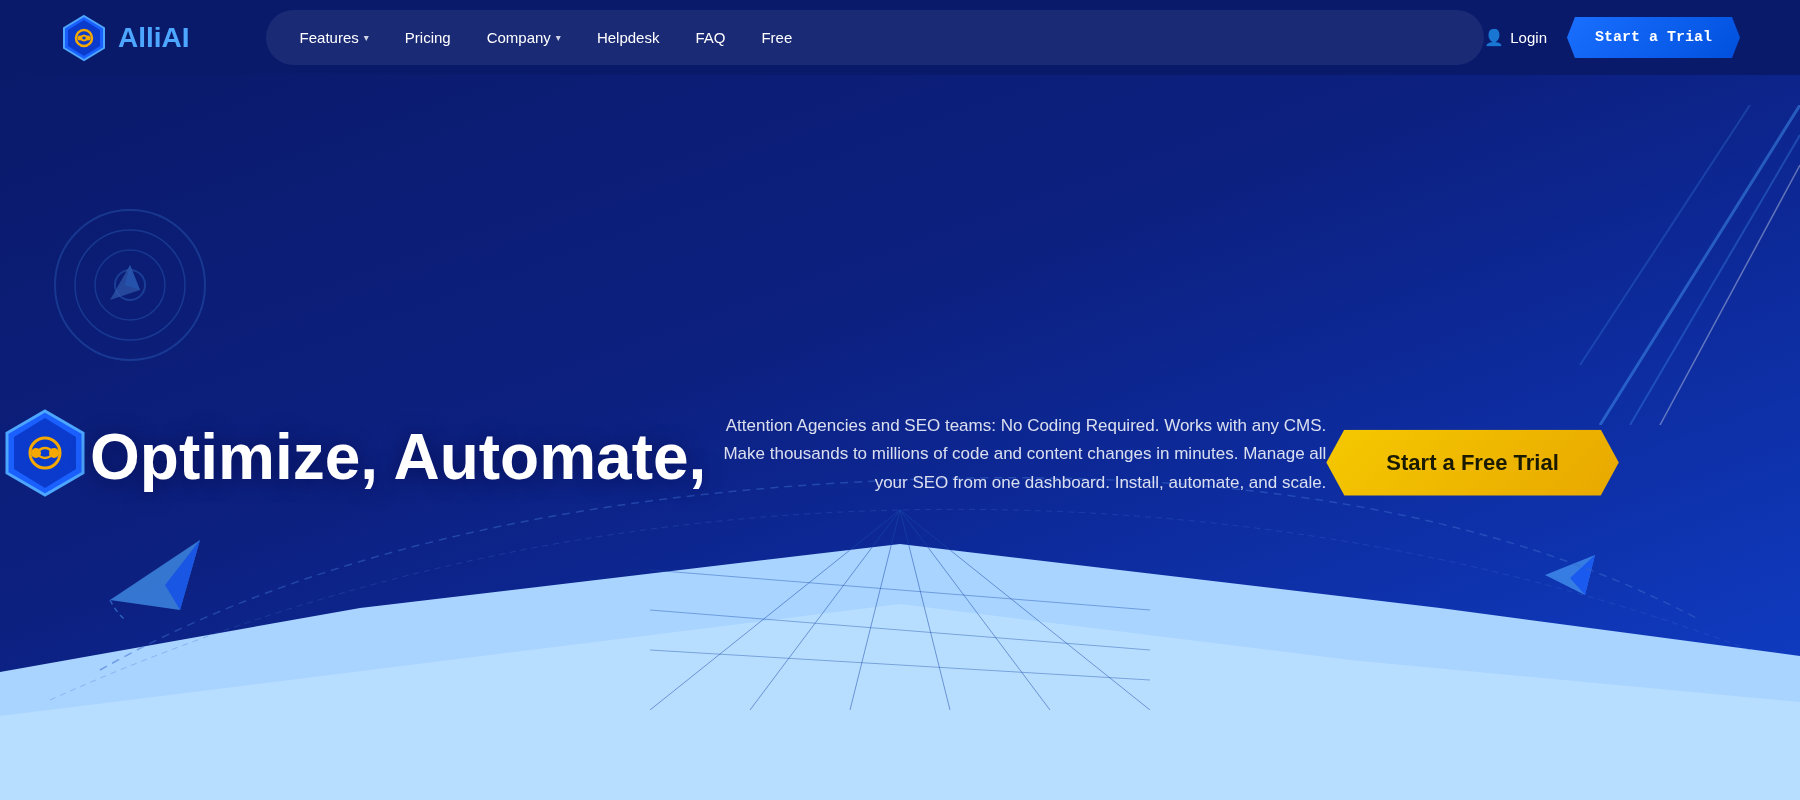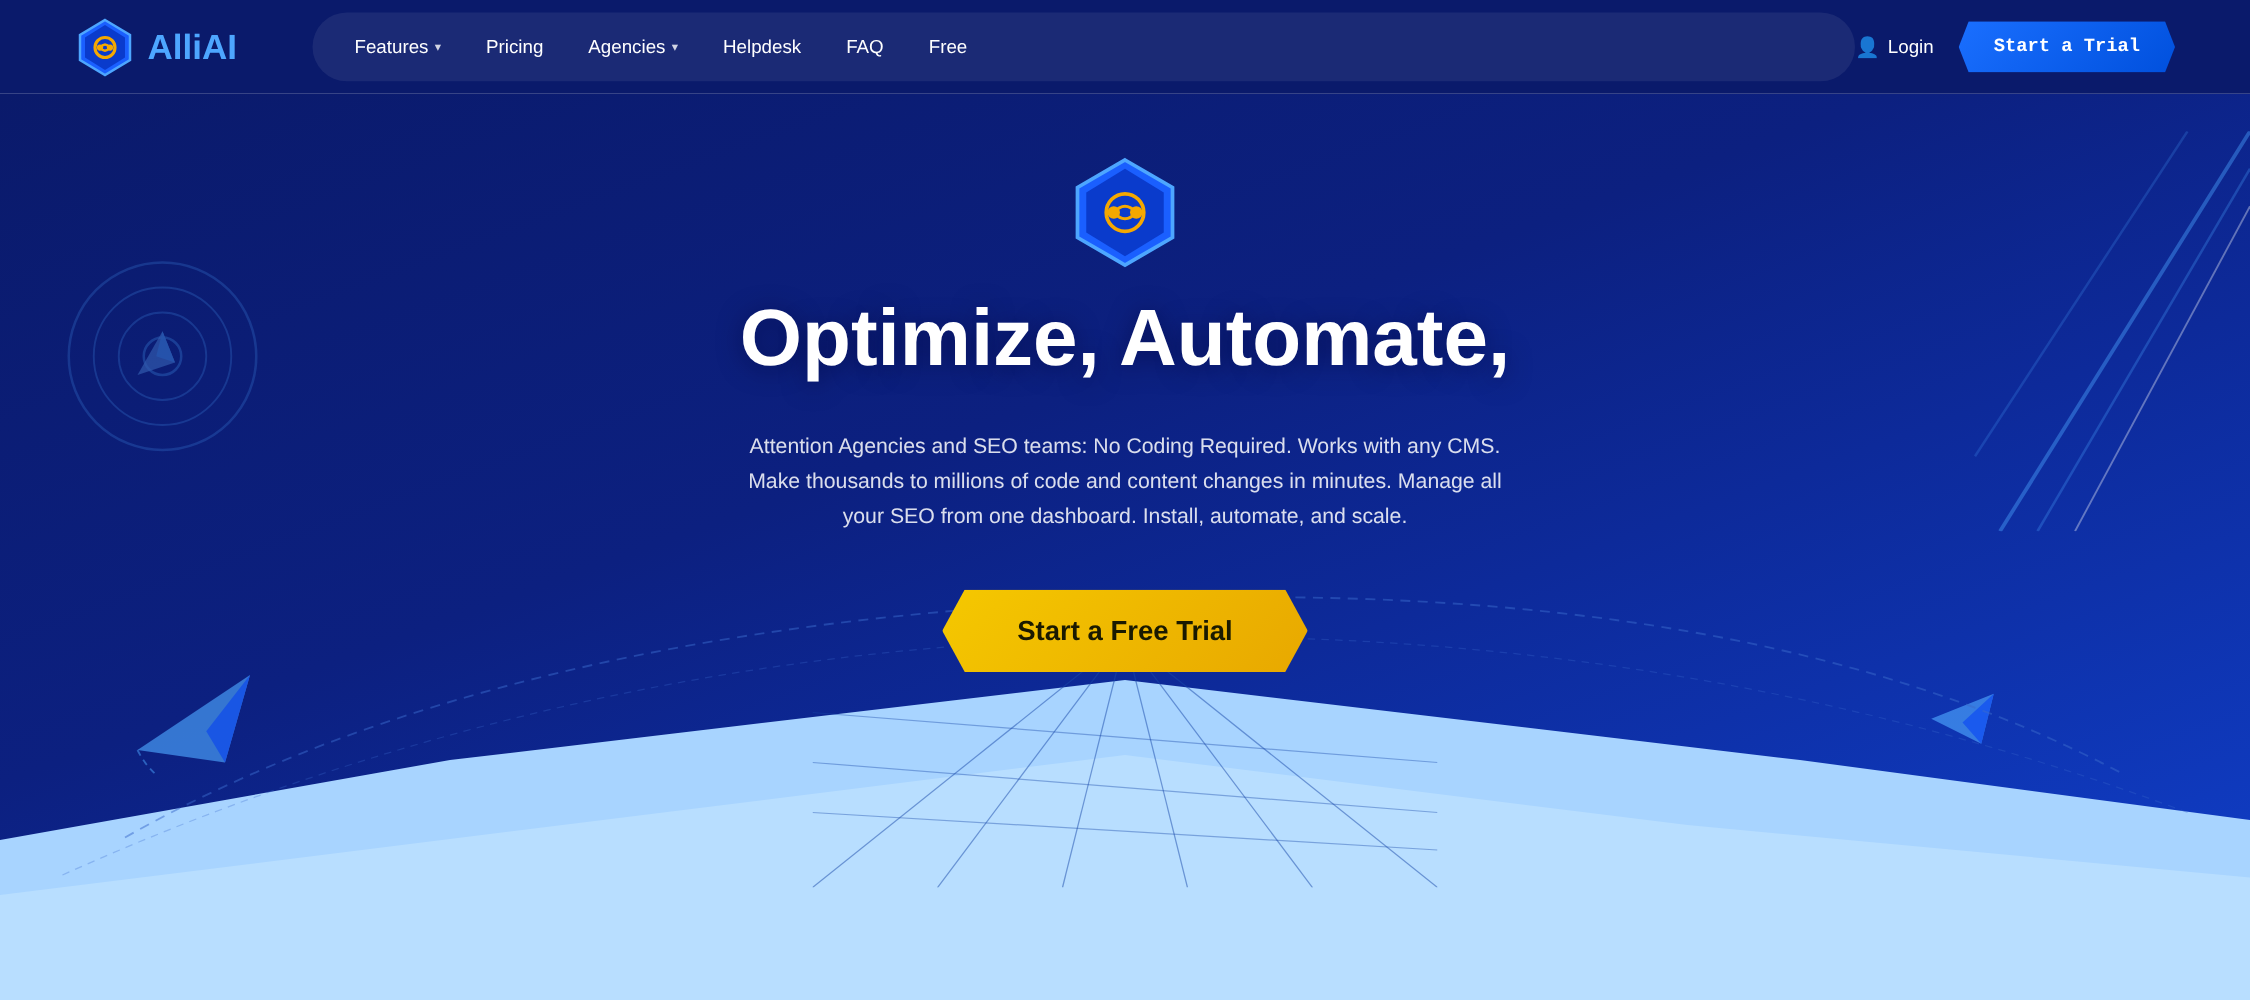--- a/index.html
+++ b/index.html
@@ -13,21 +13,21 @@
       background: #0a1a6b;
       display: flex;
       align-items: center;
       padding: 0 60px;
       z-index: 100;
     }
     .logo-area {
       display: flex;
       align-items: center;
       gap: 10px;
-      margin-right: 60px;
+      margin-right: 76px;
     }
     .logo-icon {
       width: 48px;
       height: 48px;
     }
     .logo-text {
       font-size: 28px;
       font-weight: 700;
       color: white;
     }
@@ -160,21 +160,21 @@
       width: 60px;
       height: 50px;
       opacity: 0.8;
     }
 
     
     .hero-content {
       position: absolute;
       top: 0; left: 0; right: 0; bottom: 0;
       display: flex;
-      flex-direction: column;
+      flex-direction: row;
       align-items: center;
       padding-top: 50px;
       z-index: 10;
     }
     .hero-logo {
       width: 90px;
       height: 90px;
       margin-bottom: 20px;
     }
     .hero-title {
@@ -194,21 +194,21 @@
       content: '';
       position: absolute;
       bottom: -8px;
       left: 0; right: 0;
       height: 6px;
       background: #f5a800;
       border-radius: 3px;
     }
     .hero-subtitle {
       max-width: 620px;
-      text-align: center;
+      text-align: right;
       color: rgba(255,255,255,0.85);
       font-size: 17px;
       line-height: 1.65;
       margin-top: 28px;
       margin-bottom: 44px;
     }
     .cta-button {
       background: linear-gradient(135deg, #f5c800, #e8a800);
       color: #1a1a00;
       font-size: 22px;
@@ -251,21 +251,21 @@
 
   <div class="nav-links">
     <div class="nav-item">
       <span>Features</span>
       <span class="nav-chevron">▾</span>
     </div>
     <div class="nav-item">
       <span>Pricing</span>
     </div>
     <div class="nav-item">
-      <span>Agencies</span>
+      <span>Company</span>
       <span class="nav-chevron">▾</span>
     </div>
     <div class="nav-item">
       <span>Helpdesk</span>
     </div>
     <div class="nav-item">
       <span>FAQ</span>
     </div>
     <div class="nav-item">
       <span>Free</span>

